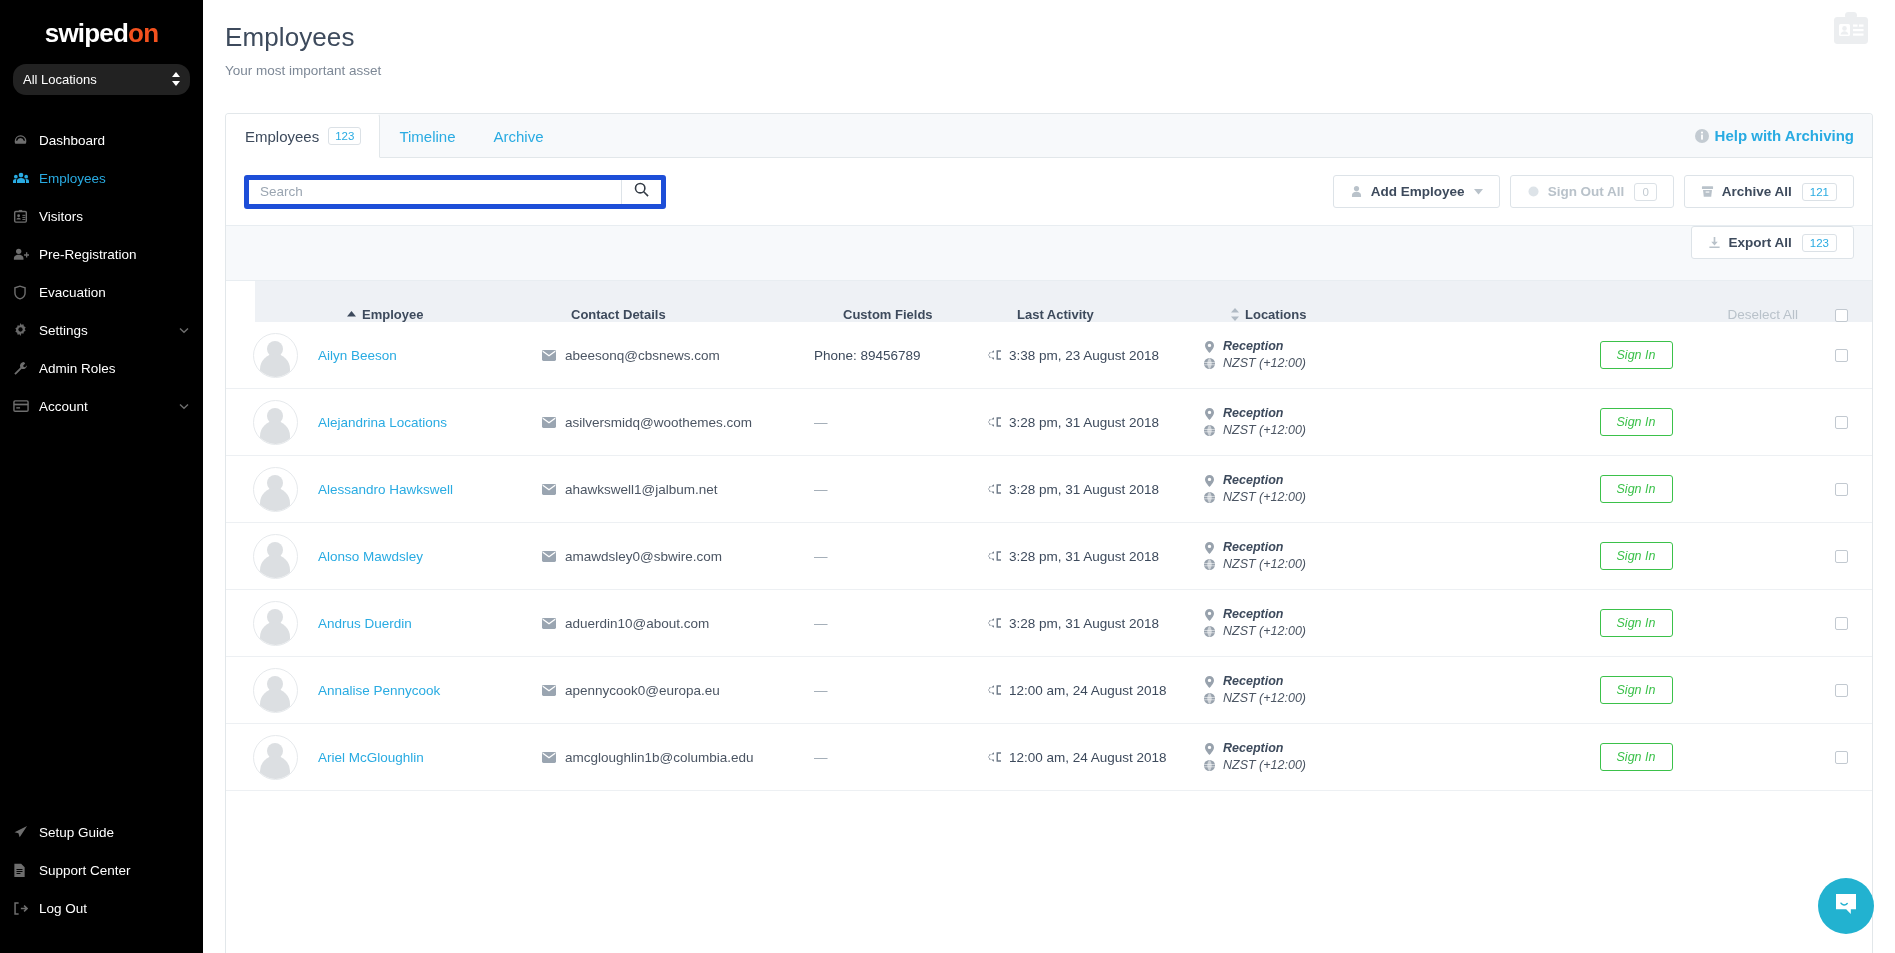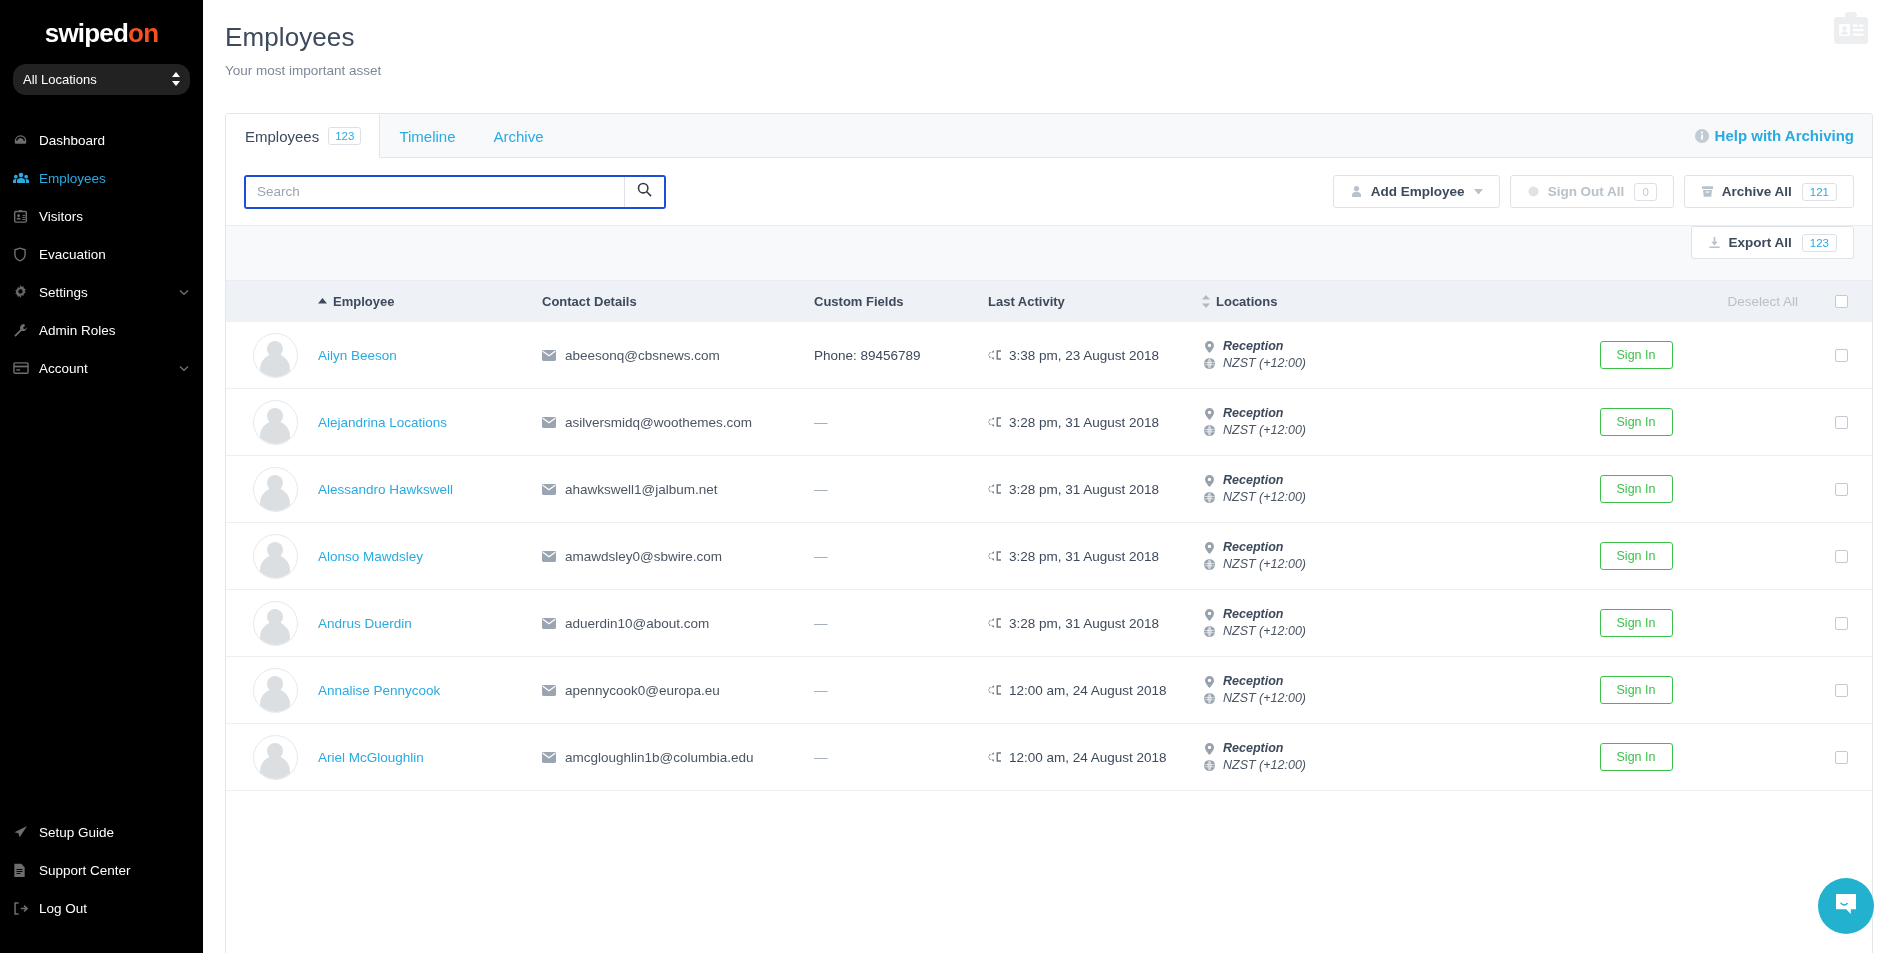--- a/index.html
+++ b/index.html
@@ -192,21 +192,21 @@
     height: 67px;
     display: flex;
     align-items: center;
     padding: 0 18px;
     background: #ffffff;
   }
   .searchbox {
     display: flex;
     width: 422px;
     height: 34px;
-    border: 2px solid #1d4ed8;
+    border: 5px solid #1d4ed8;
     border-radius: 3px;
     overflow: hidden;
   }
   .searchbox input {
     flex: 1;
     border: none;
     outline: none;
     padding: 0 11px;
     font-size: 13.5px;
     color: #3d4a5c;
@@ -292,24 +292,25 @@
     display: flex;
     justify-content: flex-end;
     padding-right: 18px;
   }
 
   
   .thead {
     height: 41px;
     background: #eef1f5;
     display: flex;
-    align-items: center;
+    align-items: flex-end;
     font-size: 13px;
     color: #3d4a5c;
     font-weight: bold;
+    margin-left: 29px;
   }
   .trow {
     height: 67px;
     display: flex;
     align-items: center;
     border-bottom: 1px solid #edf0f3;
     font-size: 13.5px;
   }
   .c-avatar { width: 92px; min-width: 92px; display: flex; justify-content: center; padding-left: 6px;}
   .c-name   { width: 224px; min-width: 224px; }
@@ -382,20 +383,21 @@
     border: 1px solid #3bc14a;
     border-radius: 3px;
     background: #ffffff;
     color: #3bc14a;
     font-size: 12.5px;
     display: flex;
     align-items: center;
     justify-content: center;
     cursor: pointer;
     font-family: "Liberation Sans", sans-serif;
+    font-style: italic;
   }
   .chk {
     width: 13px; height: 13px;
     border: 1px solid #c2c9d0;
     border-radius: 2px;
     background: #ffffff;
     cursor: pointer;
   }
 
   .intercom {
@@ -468,20 +470,30 @@
             <circle cx="6" cy="7.2" r="1.5"></circle>
             <path d="M3.7 11.2c0-1.2 1-2 2.3-2s2.3.8 2.3 2z"></path>
             <rect x="10" y="6.2" width="3.2" height="1.1"></rect>
             <rect x="10" y="8.4" width="3.2" height="1.1"></rect>
             <rect x="10" y="10.6" width="3.2" height="1.1"></rect>
           </svg>
       </span>
       <span class="lbl">Visitors</span>
     </div>
 
+    <div class="nav-item">
+      <span class="ico">
+        <svg width="16" height="15" viewBox="0 0 18 16" fill="currentColor">
+            <circle cx="6.4" cy="4.4" r="3"></circle>
+            <path d="M6.4 8.2c-3.2 0-5.4 1.7-5.4 3.9V14h10.8v-1.9c0-2.2-2.2-3.9-5.4-3.9z"></path>
+            <path d="M14.6 5.6h1.5v2.2h2.2v1.5h-2.2v2.2h-1.5V9.3h-2.2V7.8h2.2z"></path>
+          </svg>
+      </span>
+      <span class="lbl">Pre-Registration</span>
+    </div>
 
     <div class="nav-item">
       <span class="ico">
         <svg width="14" height="15" viewBox="0 0 14 16" fill="none" stroke="currentColor" stroke-width="1.5">
             <path d="M7 1.2 1.6 3v5.4c0 3 2.3 5.3 5.4 6.4 3.1-1.1 5.4-3.4 5.4-6.4V3z"></path>
           </svg>
       </span>
       <span class="lbl">Evacuation</span>
     </div>
 

